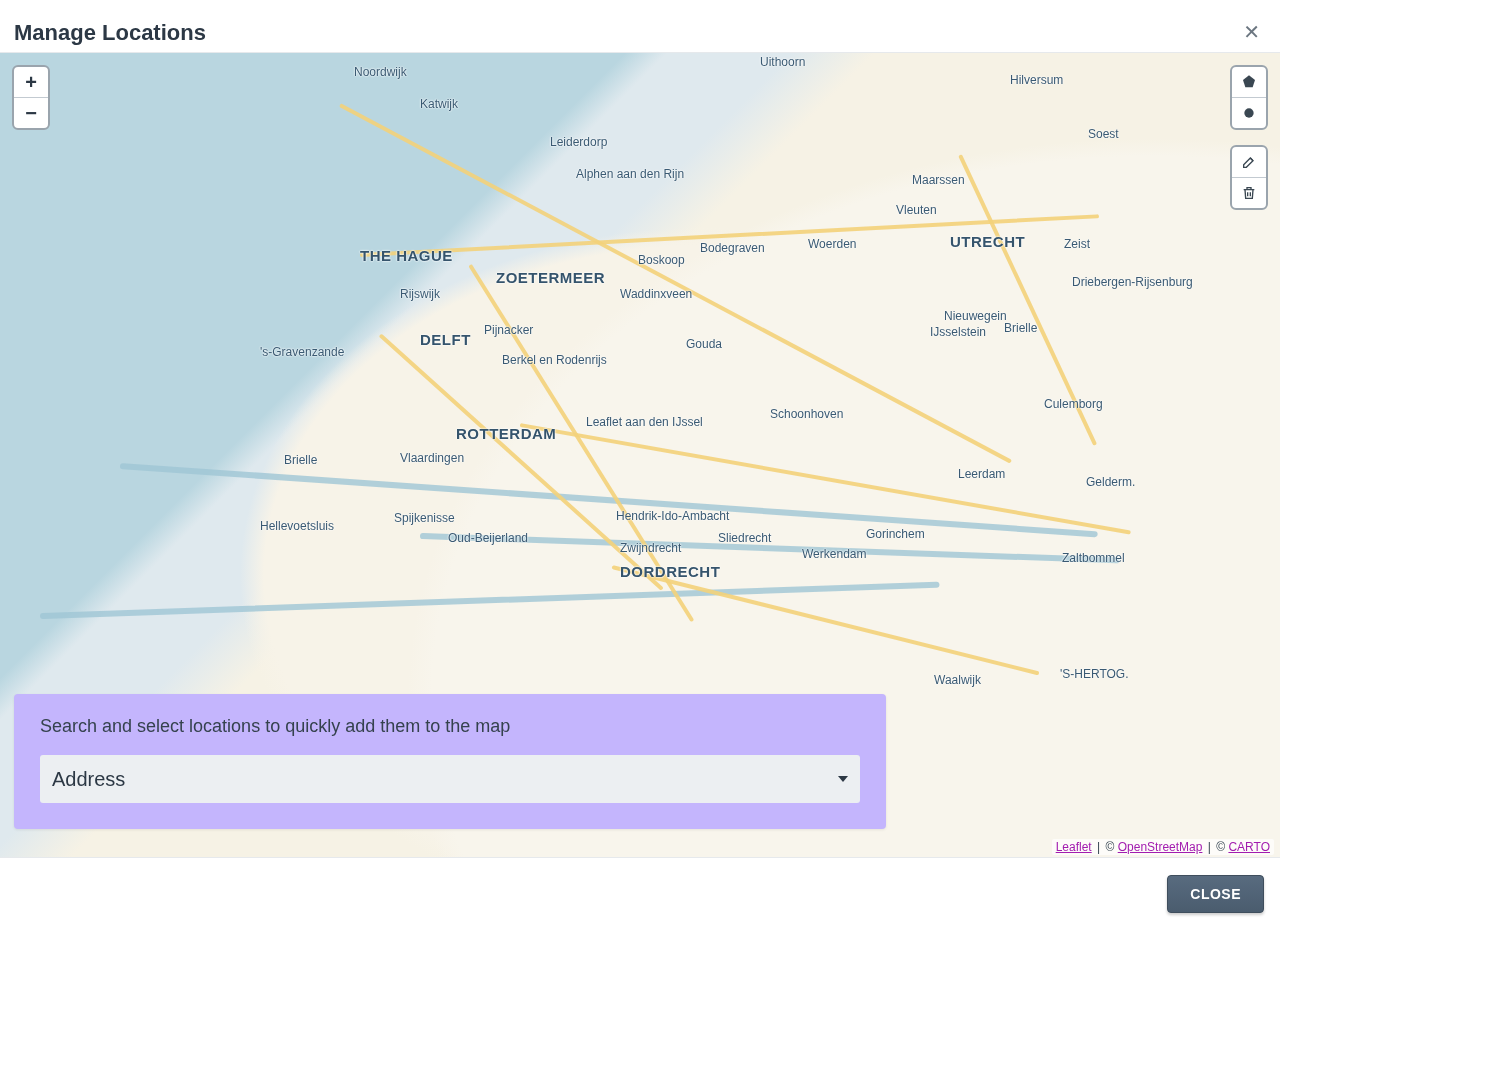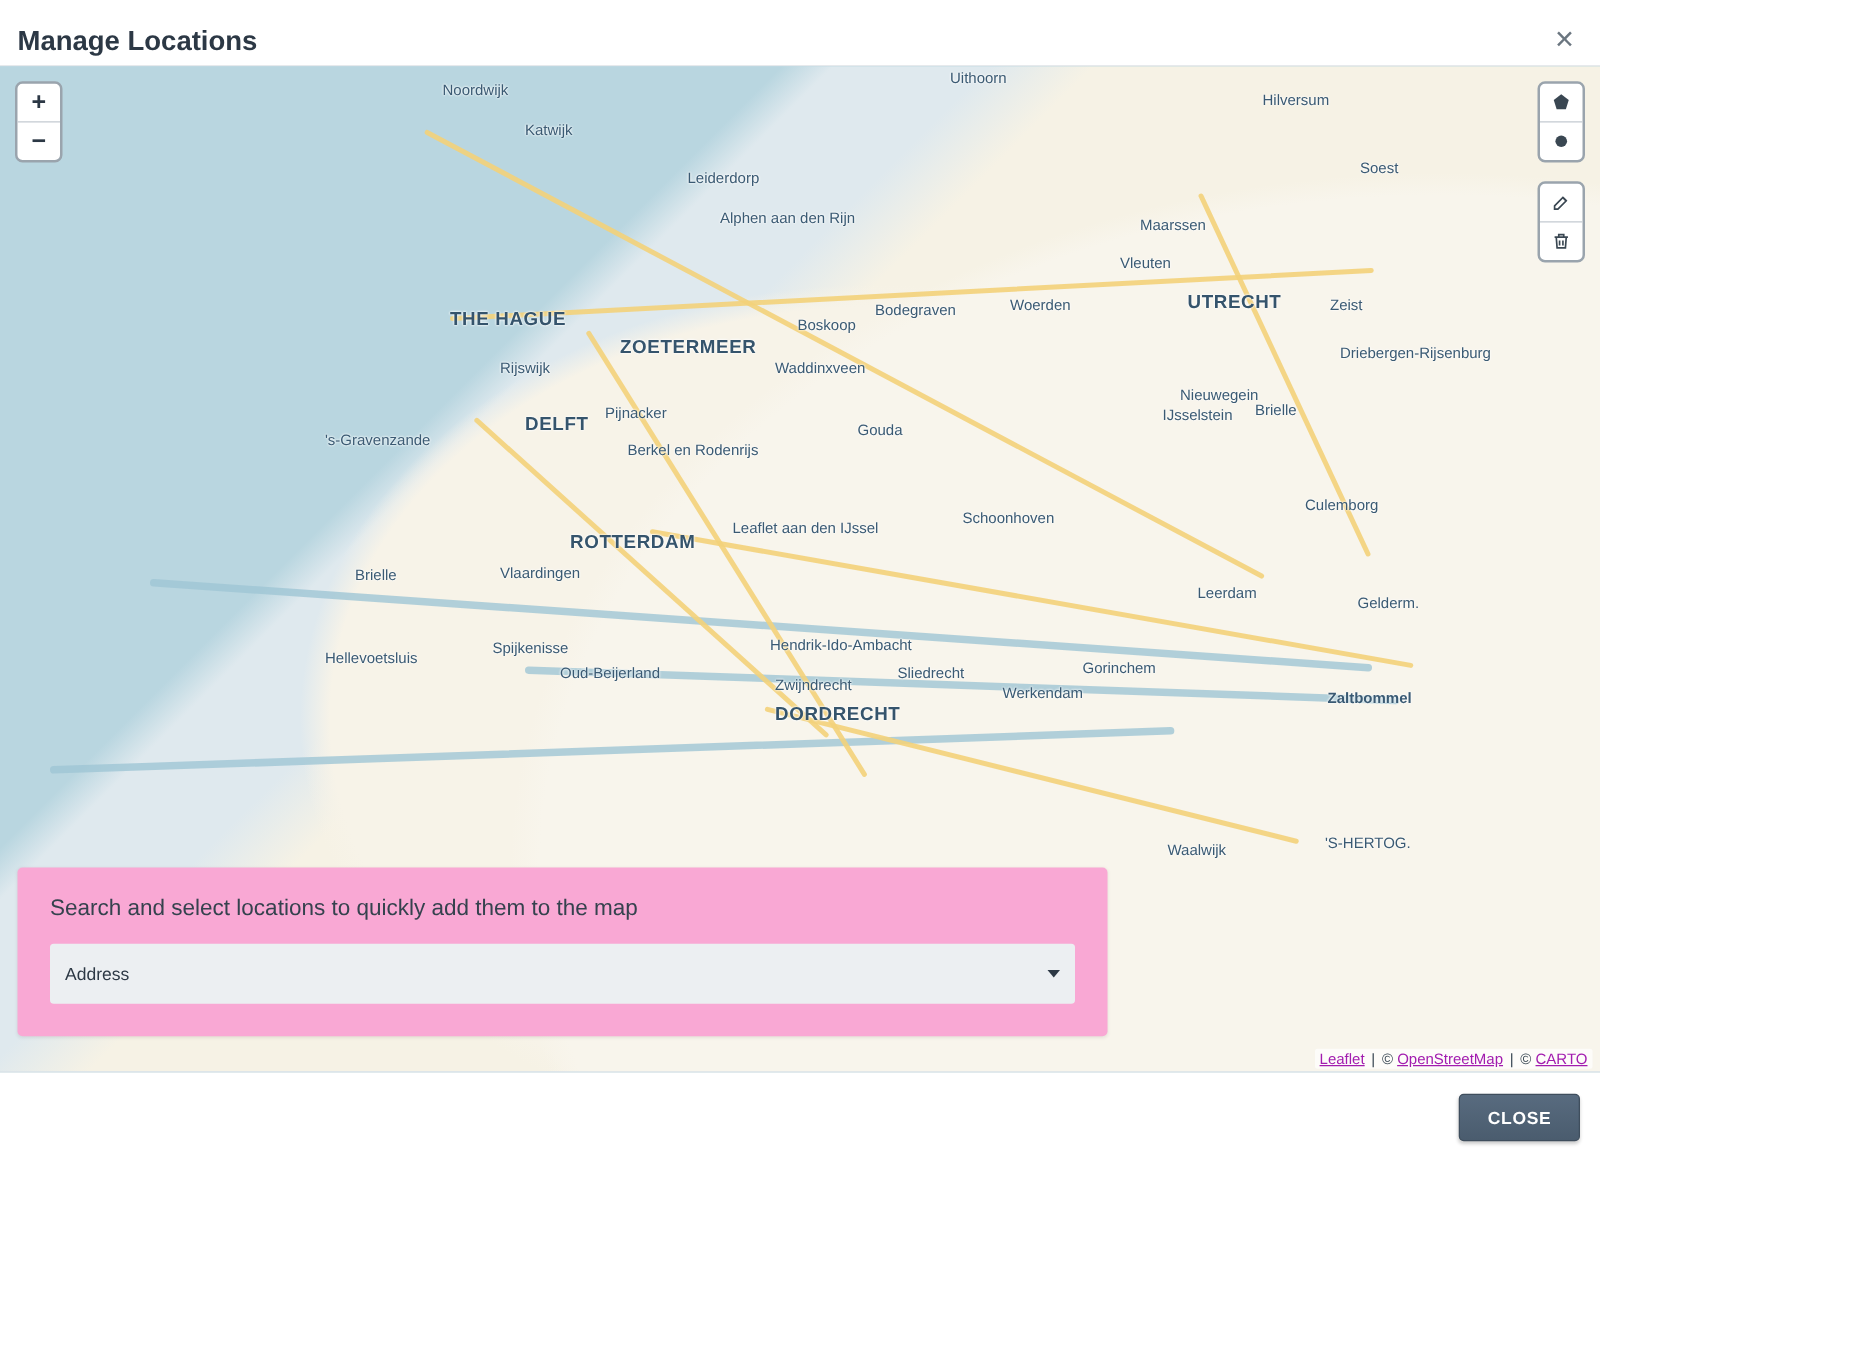--- a/index.html
+++ b/index.html
@@ -159,21 +159,21 @@
   }
   .attribution a { color: #a21caf; text-decoration: underline; cursor: pointer; }
   .attribution .sep { padding: 0 2px; }
 
   
   .search-panel {
     position: absolute;
     left: 14px;
     bottom: 28px;
     width: 820px;
-    background: #f9a8d4;
+    background: #c4b5fd;
     border-radius: 4px;
     padding: 22px 26px 26px 26px;
     box-shadow: 0 1px 3px rgba(0,0,0,0.08);
   }
   .search-panel .prompt {
     font-size: 18px;
     color: #35424e;
     margin-bottom: 18px;
   }
   .search-panel .row {
@@ -187,21 +187,21 @@
     background: #eceff2;
     border-radius: 3px;
     display: flex;
     align-items: center;
     padding: 0 40px 0 12px;
     cursor: pointer;
   }
   .select-like.wide  { flex: 2 1 0; }
   .select-like.narrow{ flex: 1 1 0; }
   .select-like .ph   { color: #6f7a84; font-size: 15px; }
-  .select-like .val  { color: #2c3845; font-size: 14px; }
+  .select-like .val  { color: #2c3845; font-size: 20px; }
   .select-like .caret {
     position: absolute;
     right: 12px;
     top: 50%;
     transform: translateY(-50%);
     width: 0; height: 0;
     border-left: 5px solid transparent;
     border-right: 5px solid transparent;
     border-top: 6px solid #2c3845;
   }
@@ -288,21 +288,21 @@
       <div class="city" style="left: 394px; top: 458px;">Spijkenisse</div>
       <div class="city" style="left: 284px; top: 400px;">Brielle</div>
       <div class="city" style="left: 260px; top: 466px;">Hellevoetsluis</div>
       <div class="city" style="left: 448px; top: 478px;">Oud-Beijerland</div>
       <div class="city" style="left: 616px; top: 456px;">Hendrik-Ido-Ambacht</div>
       <div class="city" style="left: 620px; top: 488px;">Zwijndrecht</div>
       <div class="city" style="left: 718px; top: 478px;">Sliedrecht</div>
       <div class="city" style="left: 866px; top: 474px;">Gorinchem</div>
       <div class="city" style="left: 802px; top: 494px;">Werkendam</div>
       <div class="city" style="left: 958px; top: 414px;">Leerdam</div>
-      <div class="city" style="left: 1062px; top: 498px; font-weight: bold;">Zaltbommel</div>
+      <div class="city" style="left: 1062px; top: 498px;">Zaltbommel</div>
       <div class="city" style="left: 1086px; top: 422px;">Gelderm.</div>
       <div class="city" style="left: 934px; top: 620px;">Waalwijk</div>
       <div class="city" style="left: 1060px; top: 614px;">'S-HERTOG.</div>
       <div class="city" style="left: 253px; top: 656px;">Zijpe</div>
     </div>
 
   <div class="zoom-ctrl">
     <div class="zoom-btn">+</div>
     <div class="zoom-btn">−</div>
   </div>

